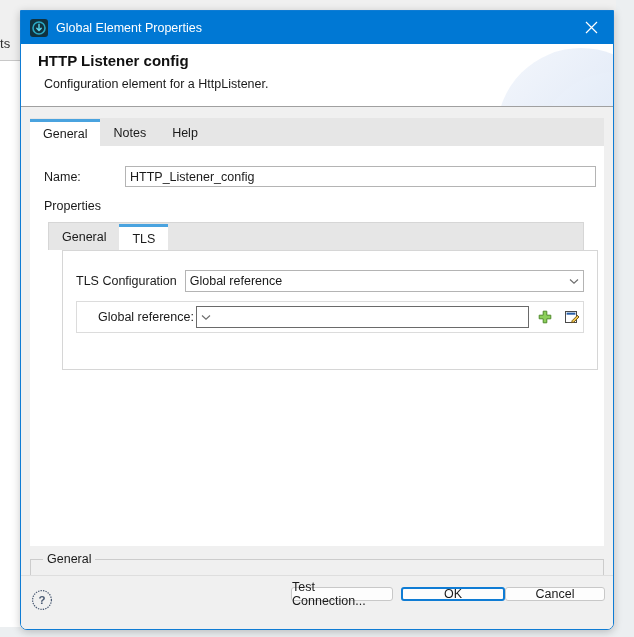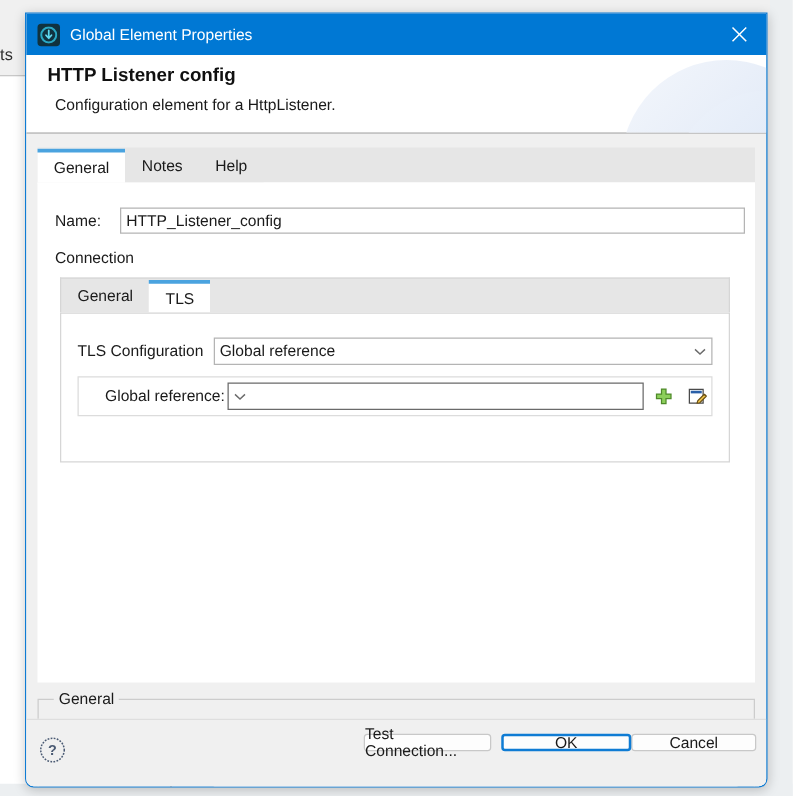--- a/index.html
+++ b/index.html
@@ -203,20 +203,21 @@
   }
 
   
   #name-row {
     position: absolute;
     left: 14px;
     top: 20px;
     width: 552px;
     display: flex;
     align-items: center;
+    gap: 29px;
   }
   #name-label {
     width: 52px;
     font-size: 12.5px;
   }
   .textfield {
     height: 21px;
     border: 1px solid #b4b4b4;
     background: #ffffff;
     font-family: "Liberation Sans", sans-serif;
@@ -259,21 +260,21 @@
     cursor: default;
     box-sizing: border-box;
   }
   .itab.active {
     background: #ffffff;
     border-top: 3px solid #4aa3df;
   }
 
   #inner-pane {
     position: absolute;
-    left: 18px;
+    left: 32px;
     top: 104px;
     width: 536px;
     height: 120px;
     background: #ffffff;
     border: 1px solid #d6d6d6;
     box-sizing: border-box;
   }
 
   
   #tls-config-row {
@@ -485,21 +486,21 @@
       <div class="otab">Help</div>
     </div>
 
     <div id="outer-pane">
 
       <div id="name-row">
         <div id="name-label">Name:</div>
         <input id="name-input" class="textfield" type="text" value="HTTP_Listener_config" style="">
       </div>
 
-      <div id="connection-label">Connection</div>
+      <div id="connection-label">Properties</div>
 
       <div id="inner-tabs">
         <div class="itab">General</div>
         <div class="itab active">TLS</div>
       </div>
 
       <div id="inner-pane">
 
         <div id="tls-config-row">
           <div id="tls-config-label">TLS Configuration</div>

